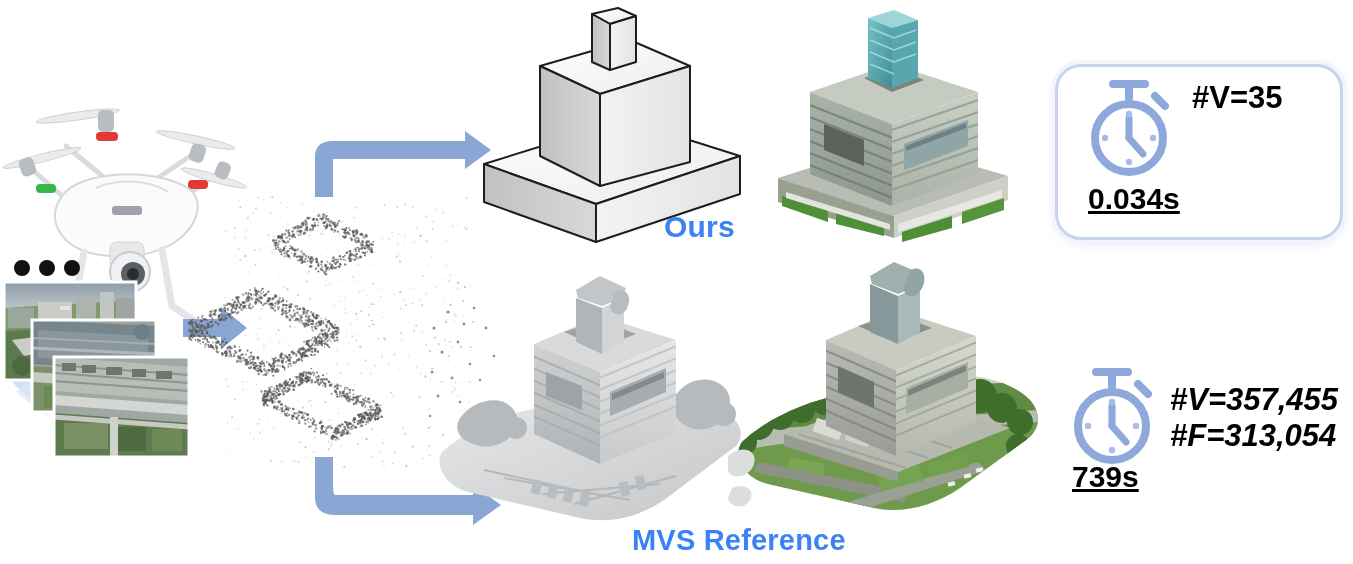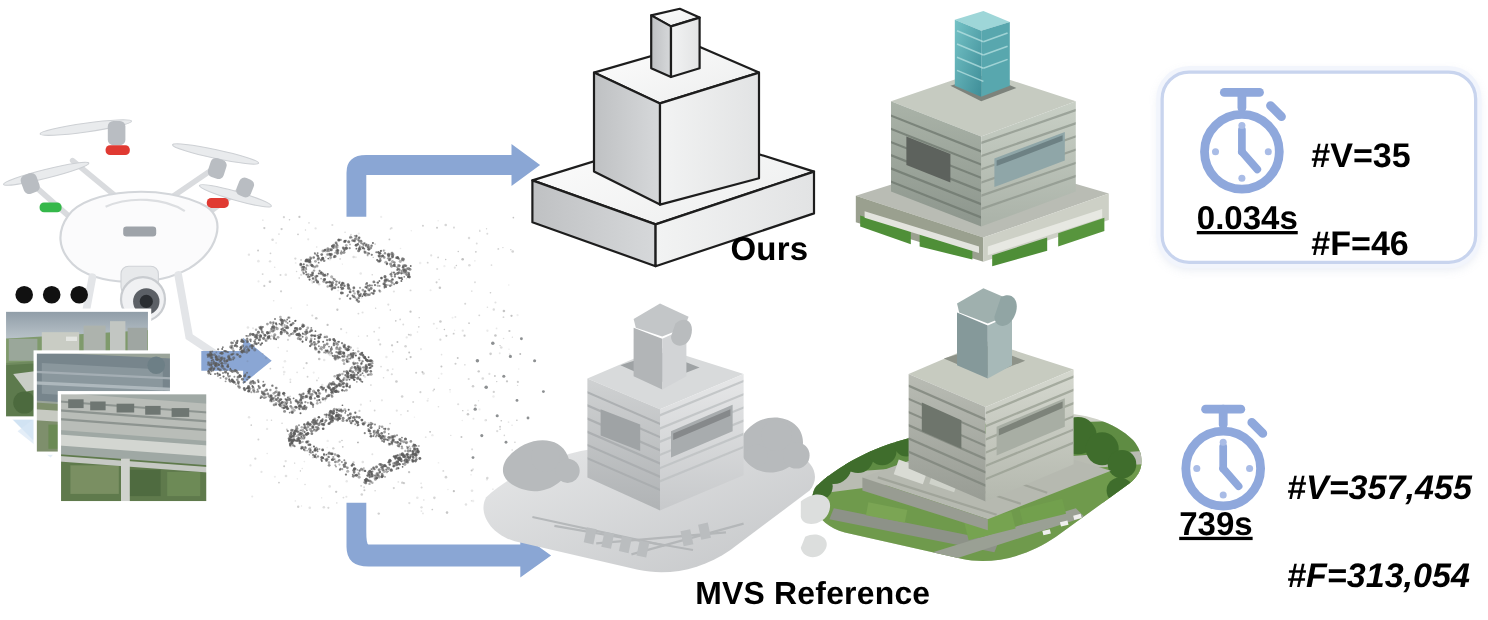--- a/index.html
+++ b/index.html
@@ -3,25 +3,25 @@
 <meta charset="utf-8">
 <title>Reconstruction Pipeline Teaser</title>
 <style>
   html,body{margin:0;padding:0;background:#ffffff;}
   body{width:1353px;height:564px;position:relative;overflow:hidden;
        font-family:"Liberation Sans",sans-serif;color:#000;}
   .fig{position:absolute;inset:0;}
   .abs{position:absolute;}
 
   
-  .lbl{font-weight:bold;color:#000000;letter-spacing:.2px;}
+  .lbl{font-weight:bold;color:#3b82f6;letter-spacing:.2px;}
   #ours-label{left:664px;top:210px;font-size:30px;}
   #mvs-label{left:632px;top:524px;font-size:29px;text-align:right;}
 
-  .stat{font-weight:bold;font-size:31px;line-height:1.16;white-space:nowrap;margin-top:44px;}
+  .stat{font-weight:bold;font-size:31px;line-height:1.16;white-space:nowrap;}
   .time{font-weight:bold;font-size:30px;white-space:nowrap;text-decoration:underline;}
 
   
   #timing-card{left:1055px;top:64px;width:282px;height:170px;
     background:#ffffff;border:3px solid #c8d4ee;border-radius:26px;
     box-shadow:0 0 0 4px #f2f5fc, 0 3px 10px rgba(150,165,200,.30);}
   #card-stats{left:1192px;top:80px;}
   #card-time{left:1088px;top:182px;}
 
   #mvs-stats{left:1170px;top:382px;font-style:italic;}
@@ -2890,21 +2890,20 @@
     <g fill="#a9bce6">
       <circle cx="50" cy="38" r="3.2"></circle>
         <circle cx="74" cy="62" r="3.2"></circle>
       <circle cx="50" cy="86" r="3.2"></circle>
         <circle cx="26" cy="62" r="3.2"></circle>
     </g>
   </svg>
 
   <div class="abs" id="card-stats">
     <div class="stat">#V=35</div>
-    <div class="stat">#F=46</div>
   </div>
   <div class="abs time" id="card-time">0.034s</div>
 
   <svg class="abs sw" style="left:1062px;top:364px;" width="100" height="104" viewBox="0 0 100 104">
     <g fill="none" stroke="#8fa8dc" stroke-width="8" stroke-linecap="round">
       <line x1="34" y1="8" x2="66" y2="8"></line>
       <line x1="50" y1="8" x2="50" y2="22"></line>
       <line x1="76" y1="20" x2="86" y2="30"></line>
     </g>
     <circle cx="50" cy="62" r="34" fill="none" stroke="#8fa8dc" stroke-width="8"></circle>

